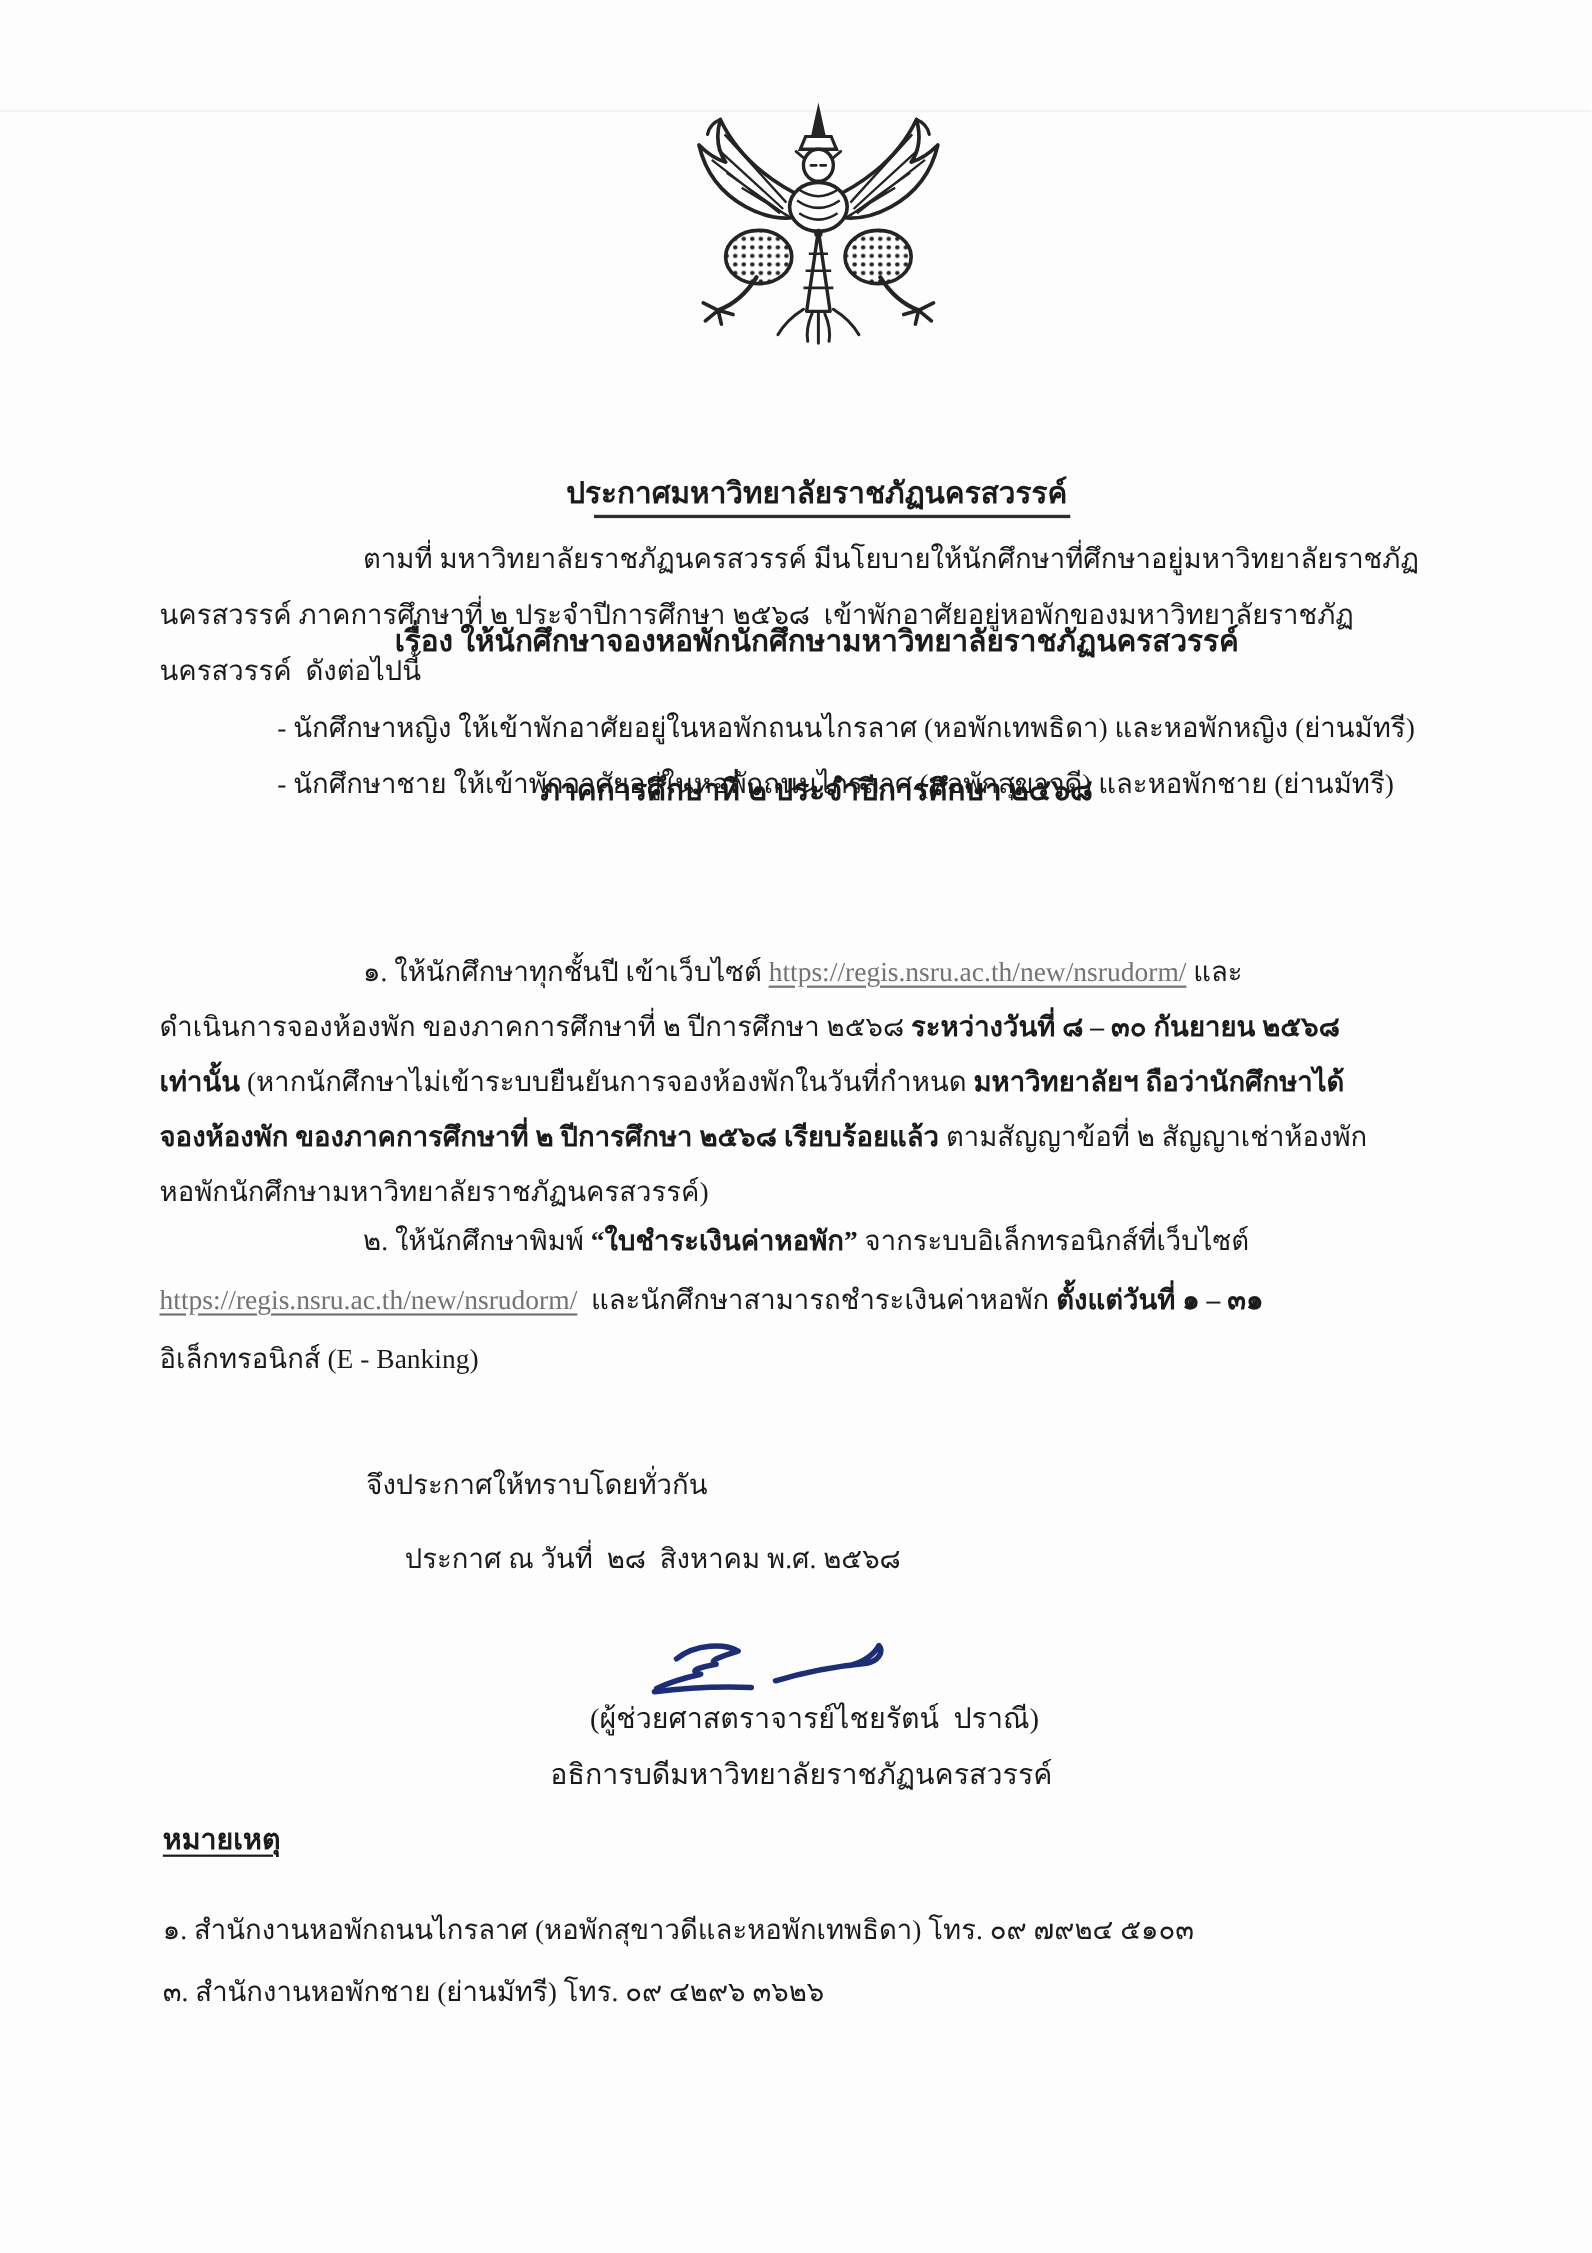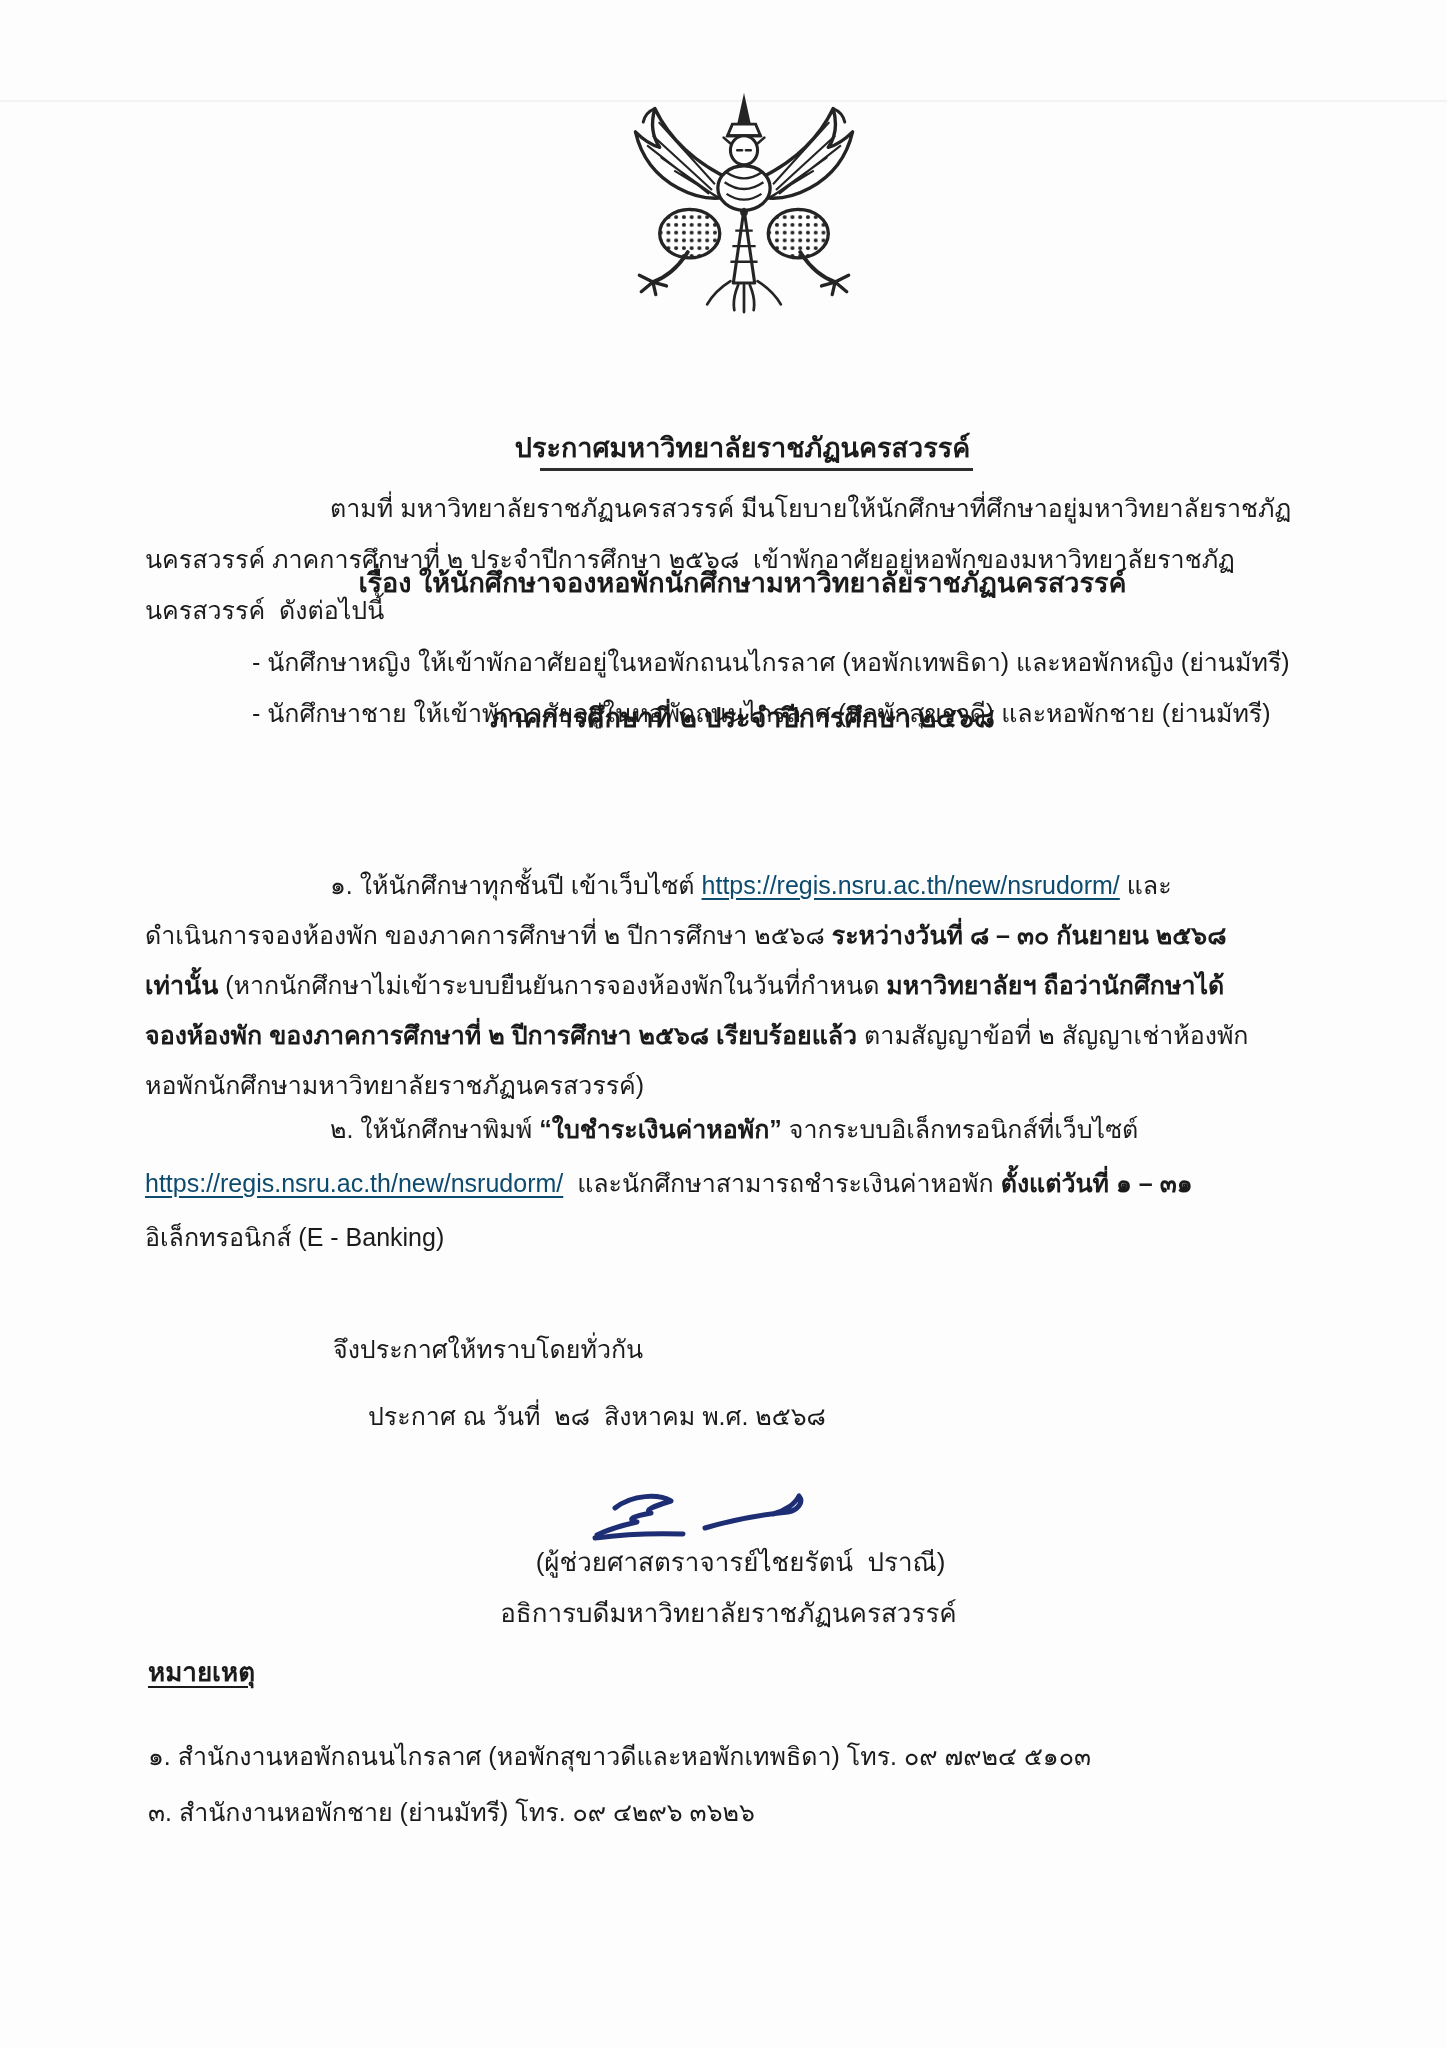--- a/index.html
+++ b/index.html
@@ -1,39 +1,39 @@
 <!DOCTYPE html>
 <html><head>
 <meta charset="utf-8">
 <style>
   html,body{margin:0;padding:0;background:#ffffff;}
   .page{
     position:relative;
     width:1447px;height:2048px;
     background:#fdfdfd;
     overflow:hidden;
-    font-family:Liberation Sans, sans-serif;
+    font-family:Liberation Serif, serif;
     color:#1b1b1b;
   }
   .scan-artifact{
     position:absolute;left:0;top:100px;width:100%;height:2px;
     background:rgba(0,0,0,0.045);
   }
   .emblem{position:absolute;top:88px;left:618px;width:252px;height:235px;}
   .title-block{
     position:absolute;top:336px;left:0;right:0;
     text-align:center;transform:translateX(19px);
     font-size:27px;font-weight:700;line-height:45px;white-space:pre;
   }
   .rule{position:absolute;top:468px;left:540px;width:433px;height:3px;background:#2e2e2e;}
   .para{position:absolute;font-size:25px;}
   .line{white-space:pre;}
   .indent{padding-left:185px;}
   b,.b{font-weight:700;}
-  .link{color:#0c4a6e;text-decoration:underline;text-underline-offset:4px;}
+  .link{color:#737373;text-decoration:underline;text-underline-offset:4px;}
   .p1{top:483px;left:145px;line-height:51px;}
   .bullets{top:637px;left:252px;line-height:51px;}
   .p2{top:755px;left:145px;line-height:52px;}
   .item1{top:860px;left:145px;line-height:50px;}
   .item2{top:1102px;left:145px;line-height:54px;}
   .closing{top:1329px;left:333px;}
   .dateline{top:1396px;left:368px;}
   .signature-svg{position:absolute;top:1486px;left:585px;width:235px;height:64px;}
   .signer-name{position:absolute;top:1541px;left:0;right:0;text-align:center;transform:translateX(17px);font-size:26px;white-space:pre;}
   .signer-title{position:absolute;top:1592px;left:0;right:0;text-align:center;transform:translateX(5px);font-size:26px;white-space:pre;}

